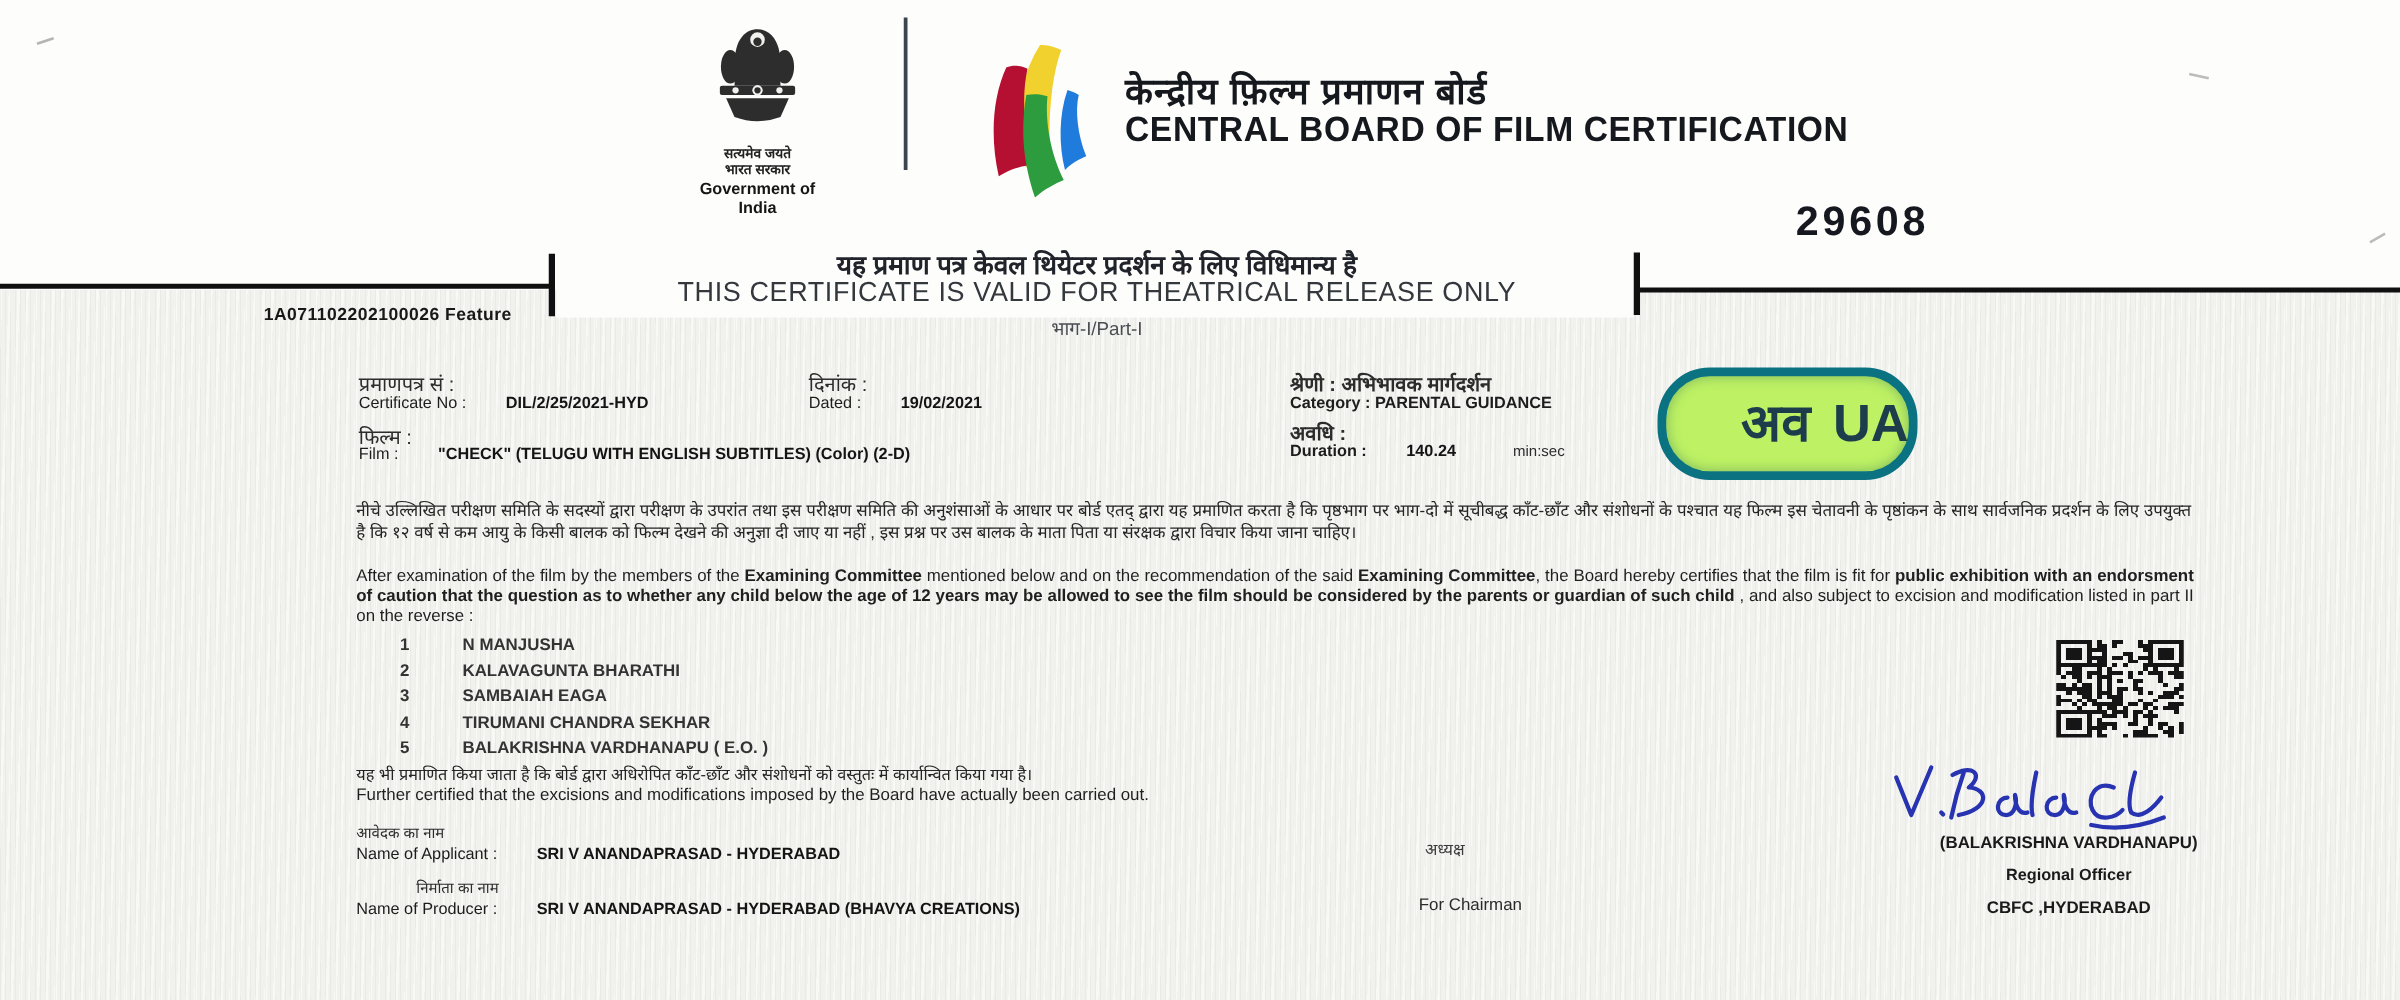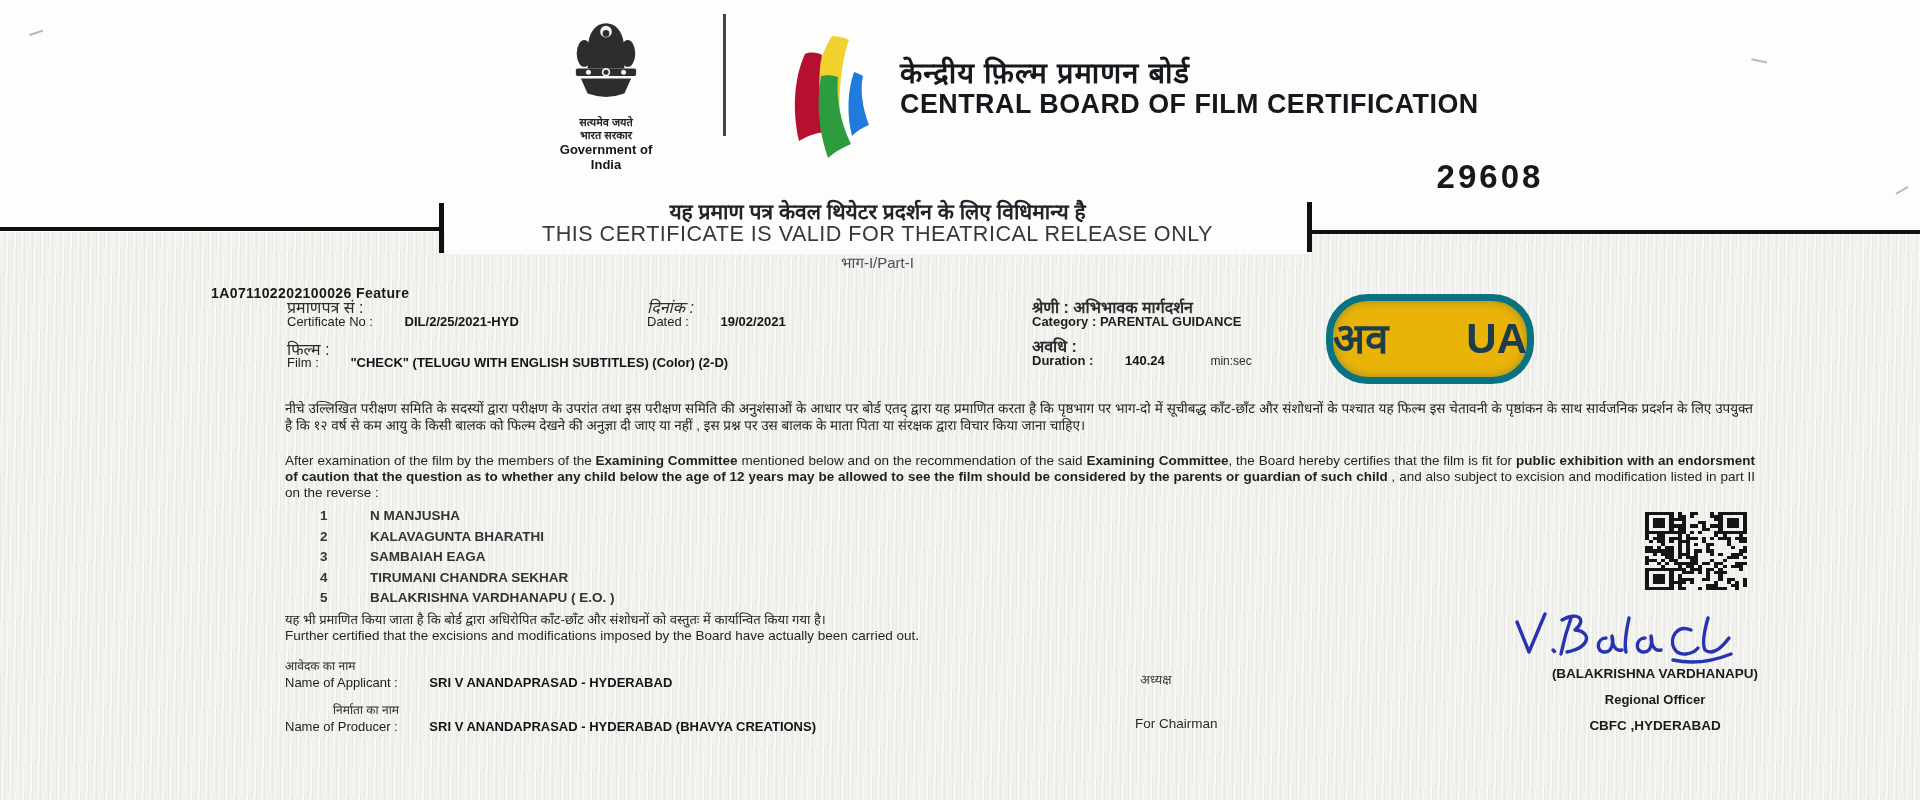--- a/index.html
+++ b/index.html
@@ -26,41 +26,41 @@
   .org-en{left:900px;top:88px;font-size:28px;font-weight:600;color:#15181c;letter-spacing:.5px;transform:scaleX(.96);transform-origin:left;}
   
   .rule-left{left:0;top:227px;width:441px;height:4px;background:#101010;}
   .bar-left{left:439px;top:203px;width:5px;height:50px;background:#101010;}
   .bar-right{left:1307px;top:202px;width:5px;height:50px;background:#101010;}
   .rule-right{left:1312px;top:230px;width:608px;height:4px;background:#101010;}
   .valid-hi{left:450px;top:197px;width:855px;text-align:center;font-size:21px;font-weight:bold;color:#20242a;}
   .valid-en{left:450px;top:221px;width:855px;text-align:center;font-size:22px;color:#34383d;letter-spacing:.5px;transform:scaleX(.98);}
   .part-line{left:450px;top:252px;width:855px;text-align:center;font-size:15px;color:#4a4e53;}
   .serial{left:1370px;top:158px;width:240px;text-align:center;font-size:33px;font-weight:bold;color:#15181e;letter-spacing:3px;}
-  .app-ref{left:211px;top:243px;font-size:14px;font-weight:bold;color:#181818;letter-spacing:.4px;margin-top:42px;}
+  .app-ref{left:211px;top:243px;font-size:14px;font-weight:bold;color:#181818;letter-spacing:.4px;}
   
   .lab-hi{font-size:16px;color:#2c2c2c;}
   .lab-en{font-size:13px;color:#1d1d1d;}
   .val-b{font-weight:bold;color:#141414;}
   .cert-hi{left:287px;top:296px;}
   .cert-en{left:287px;top:314px;}
-  .dated-hi{left:647px;top:296px;font-style:italic;}
+  .dated-hi{left:647px;top:296px;}
   .dated-en{left:647px;top:314px;}
   .film-hi{left:287px;top:338px;}
   .film-en{left:287px;top:355px;}
   .cat-hi{left:1032px;top:296px;}
   .cat-en{left:1032px;top:314px;font-weight:bold;}
   .dur-hi{left:1032px;top:335px;font-weight:bold;}
   .dur-en{left:1032px;top:353px;}
   .dur-unit{font-size:12px;color:#2c2c2c;margin-left:42px;font-weight:normal;}
   
   .badge{
-    left:1326px;top:294px;width:208px;height:90px;background:#eab308;
+    left:1326px;top:294px;width:208px;height:90px;background:#bef264;
     border:7px solid #0b7281;border-radius:42px;box-sizing:border-box;
-    display:flex;align-items:center;justify-content:space-between;gap:18px;
+    display:flex;align-items:center;justify-content:flex-end;gap:18px;
     box-shadow:inset 0 0 10px rgba(6,70,80,.35);
   }
   .badge span{font-size:42px;font-weight:bold;color:#1d3d4d;line-height:1;}
   
   .para-hi{left:285px;top:401px;width:1468px;font-size:13.5px;line-height:16.5px;color:#242424;text-align:justify;}
   .para-en{left:285px;top:453px;width:1470px;font-size:13.5px;line-height:15.8px;color:#1f1f1f;text-align:justify;}
   .b{font-weight:bold;}
   
   .committee{left:320px;top:508px;}
   .member{display:flex;height:20.5px;font-size:13.5px;color:#333;font-weight:600;}

